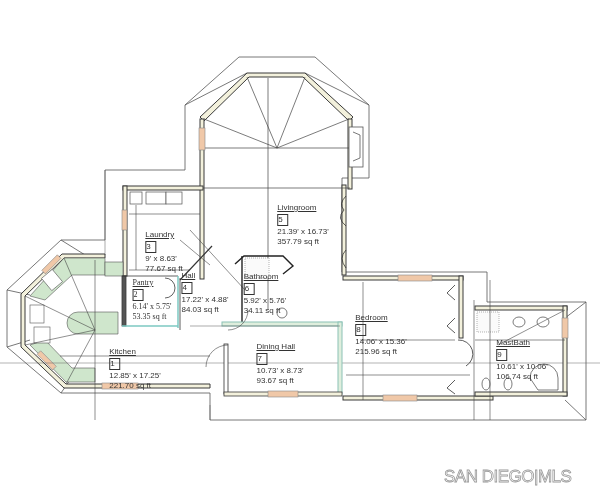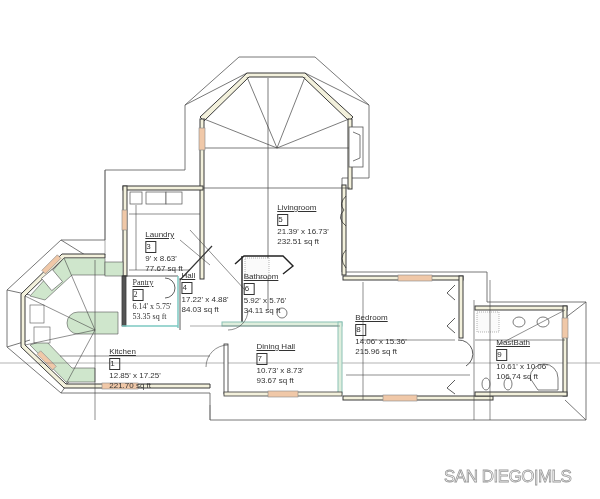--- a/index.html
+++ b/index.html
@@ -199,21 +199,21 @@
 <div class="room-label" style="left:205px;top:271px;">
   <span class="room-name">Hall</span>
   <span class="room-num">4</span>
   <span class="room-dims">17.22' x 4.88'</span>
   <span class="room-area">84.03 sq ft</span>
 </div>
 <div class="room-label" style="left:303px;top:203px;">
   <span class="room-name">Livingroom</span>
   <span class="room-num">5</span>
   <span class="room-dims">21.39' x 16.73'</span>
-  <span class="room-area">232.51 sq ft</span>
+  <span class="room-area">357.79 sq ft</span>
 </div>
 <div class="room-label" style="left:265px;top:272px;">
   <span class="room-name">Bathroom</span>
   <span class="room-num">6</span>
   <span class="room-dims">5.92' x 5.76'</span>
   <span class="room-area">34.11 sq ft</span>
 </div>
 <div class="room-label" style="left:280px;top:342px;">
   <span class="room-name">Dining Hall</span>
   <span class="room-num">7</span>

